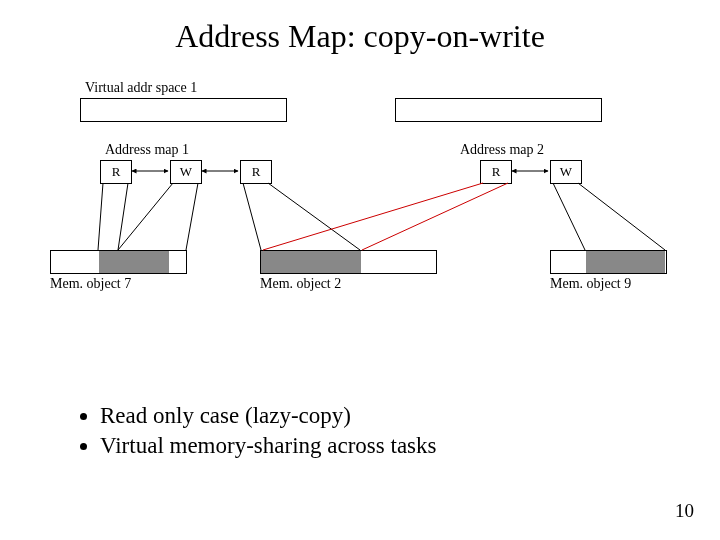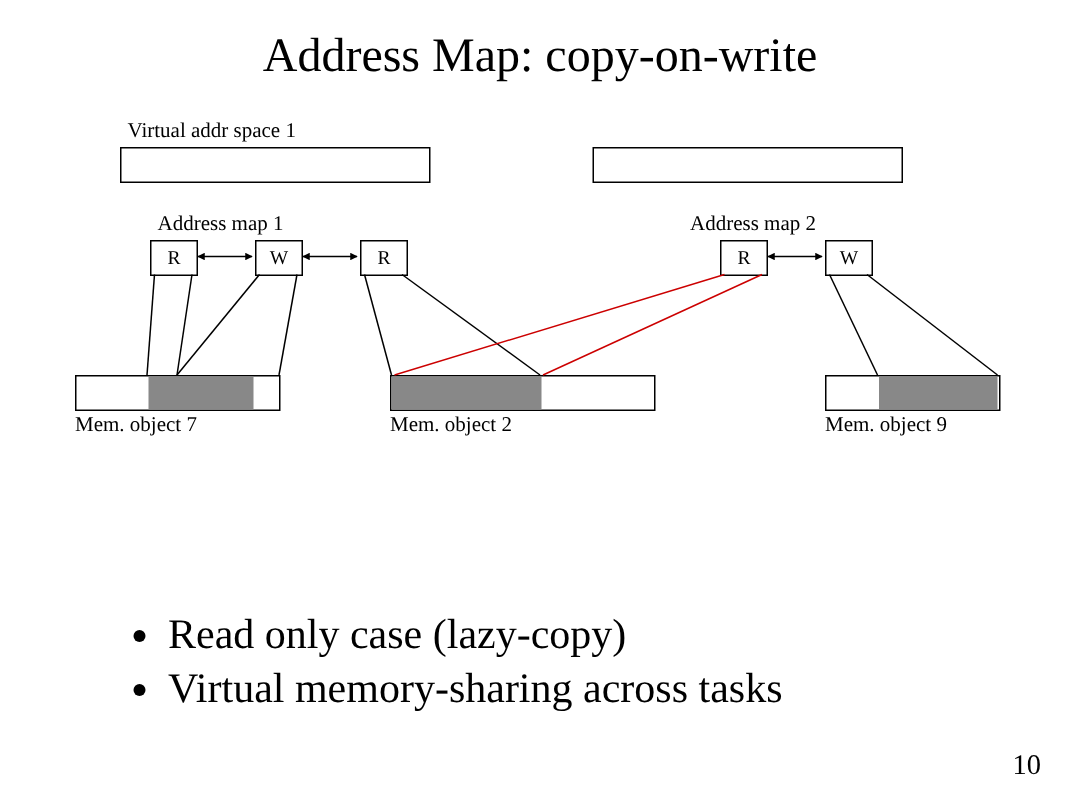--- a/index.html
+++ b/index.html
@@ -57,23 +57,23 @@
     height: 22px;
   }
   svg.lines {
     position: absolute;
     left: 0; top: 0;
     width: 720px; height: 260px;
     pointer-events: none;
   }
   .bullets {
     position: absolute;
-    left: 72px;
+    left: 60px;
     top: 380px;
-    font-size: 28px;
+    font-size: 23px;
   }
   .bullets li {
     margin-bottom: 4px;
   }
   .pagenum {
     position: absolute;
     right: 26px;
     bottom: 18px;
     font-size: 19px;
   }

